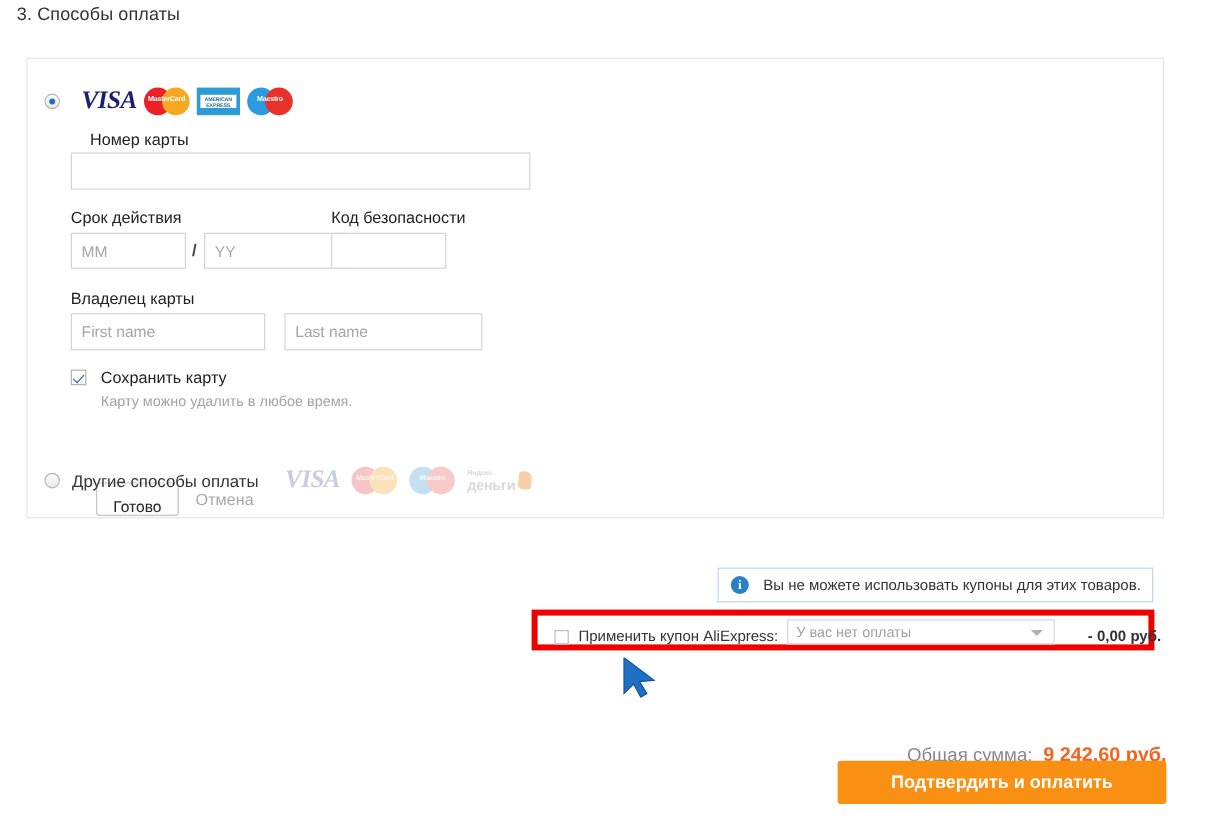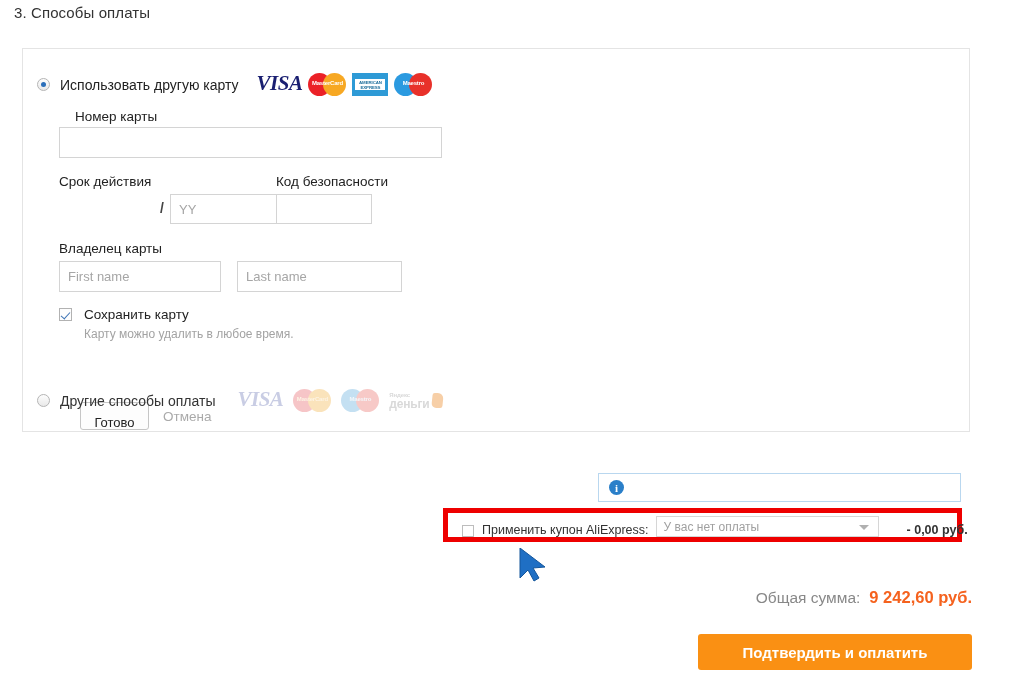--- a/index.html
+++ b/index.html
@@ -421,21 +421,21 @@
     left: 518px;
     top: 548px;
     width: 32px;
     height: 34px;
   }
 
   
   .total-row {
     position: absolute;
     right: 52px;
-    top: 588px;
+    top: 620px;
     display: flex;
     align-items: baseline;
   }
   .total-label {
     font-size: 15.5px;
     color: #888888;
   }
   .total-value {
     margin-left: 9px;
     font-size: 16.5px;
@@ -461,21 +461,20 @@
 </style>
 </head>
 <body>
 
 <div class="section-title">3. Способы оплаты</div>
 
 <div class="payment-panel">
 
   <div class="radio-row primary">
     <span class="radio checked"></span>
-    <span class="radio-label">Использовать другую карту</span>
     <span class="card-logos">
       <span class="logo logo-visa">VISA</span>
       <span class="logo logo-mc">
         <span class="c red"></span>
         <span class="c yellow"></span>
         <span class="ctext">MasterCard</span>
       </span>
       <span class="logo logo-amex">
         <span class="band"></span>
         <span class="t1">AMERICAN</span>
@@ -486,20 +485,21 @@
         <span class="c red"></span>
         <span class="ctext">Maestro</span>
       </span>
     </span>
   </div>
 
   <div class="field-label" style="left:52px; top:60px;">Номер карты</div>
   <input class="input" style="left: 36px; top: 78px; width: 383px; height: 31px;" placeholder="">
 
   <div class="field-label" style="left:36px; top:125px;">Срок действия</div>
+  <input class="input" style="left: 36px; top: 145px; width: 96px; height: 30px;" placeholder="MM">
   <span class="slash" style="left:137px; top:151px;">/</span>
   <input class="input" style="left: 147px; top: 145px; width: 120px; height: 30px;" placeholder="YY">
 
   <div class="field-label" style="left:253px; top:125px;">Код безопасности</div>
   <input class="input" style="left: 253px; top: 145px; width: 96px; height: 30px;" placeholder="">
 
   <div class="field-label" style="left:36px; top:192px;">Владелец карты</div>
   <input class="input" style="left: 36px; top: 212px; width: 162px; height: 31px;" placeholder="First name">
   <input class="input" style="left: 214px; top: 212px; width: 165px; height: 31px;" placeholder="Last name">
 
@@ -533,20 +533,21 @@
           <span class="ym-big">деньги</span>
         </span>
         <span class="ym-mark"></span>
       </span>
     </span>
   </div>
 </div>
 
 <div class="info-notice">
   <span class="info-icon">i</span>
+  <span class="info-text">Вы не можете использовать купоны для этих товаров.</span>
 </div>
 
 <div class="coupon-highlight">
   <div class="coupon-inner">
     <span class="coupon-check"></span>
     <span class="coupon-label">Применить купон AliExpress:</span>
     <span class="coupon-select">
       <span class="coupon-select-value">У вас нет оплаты</span>
       <span class="coupon-arrow"></span>
     </span>

